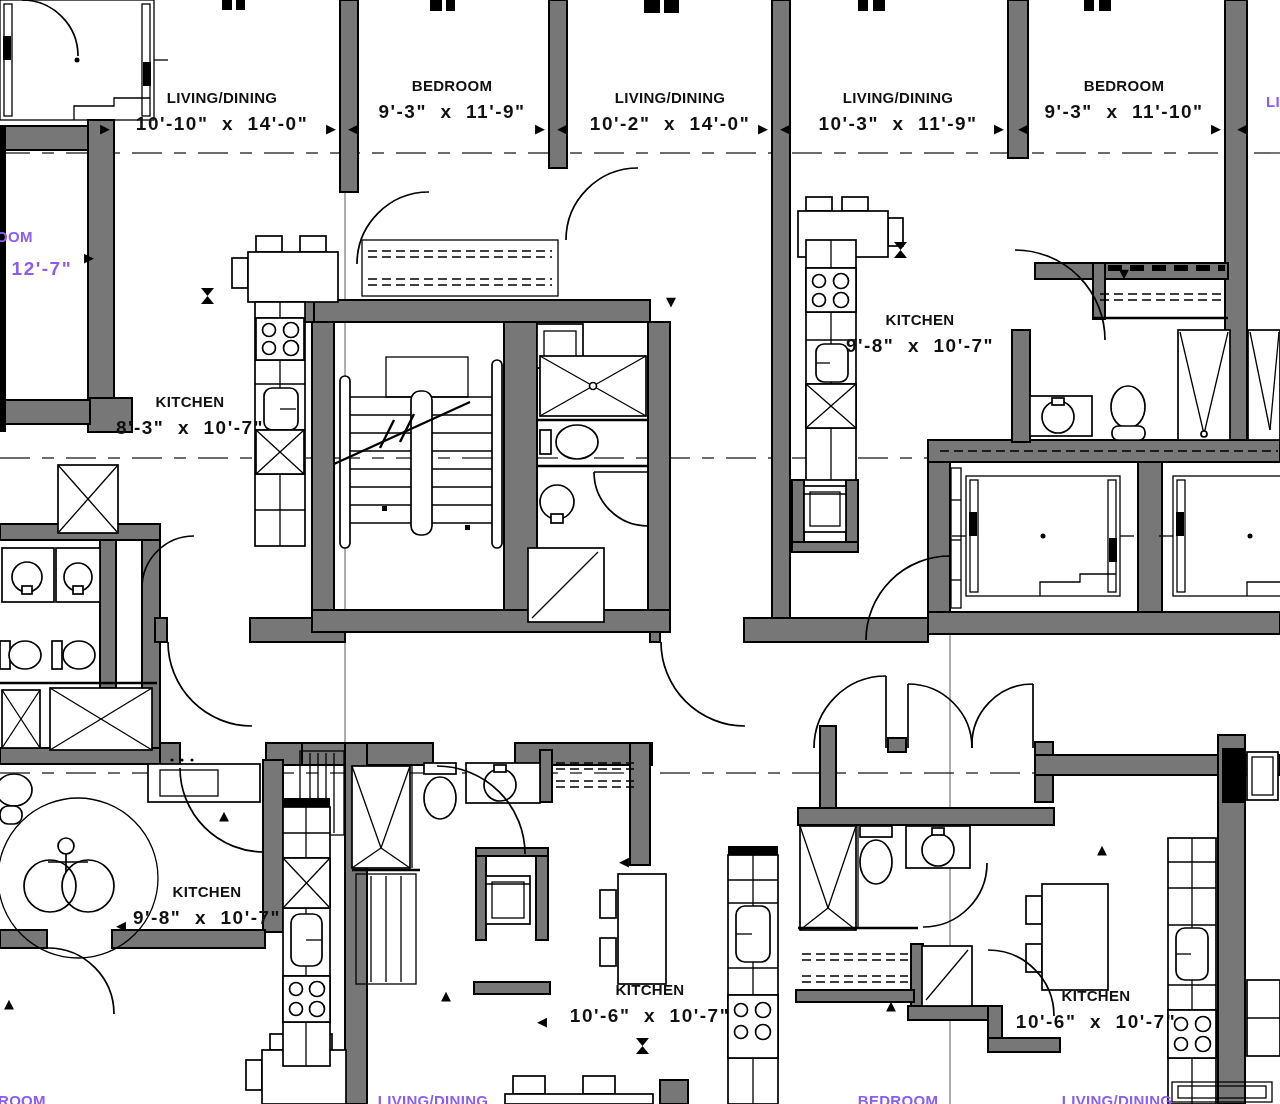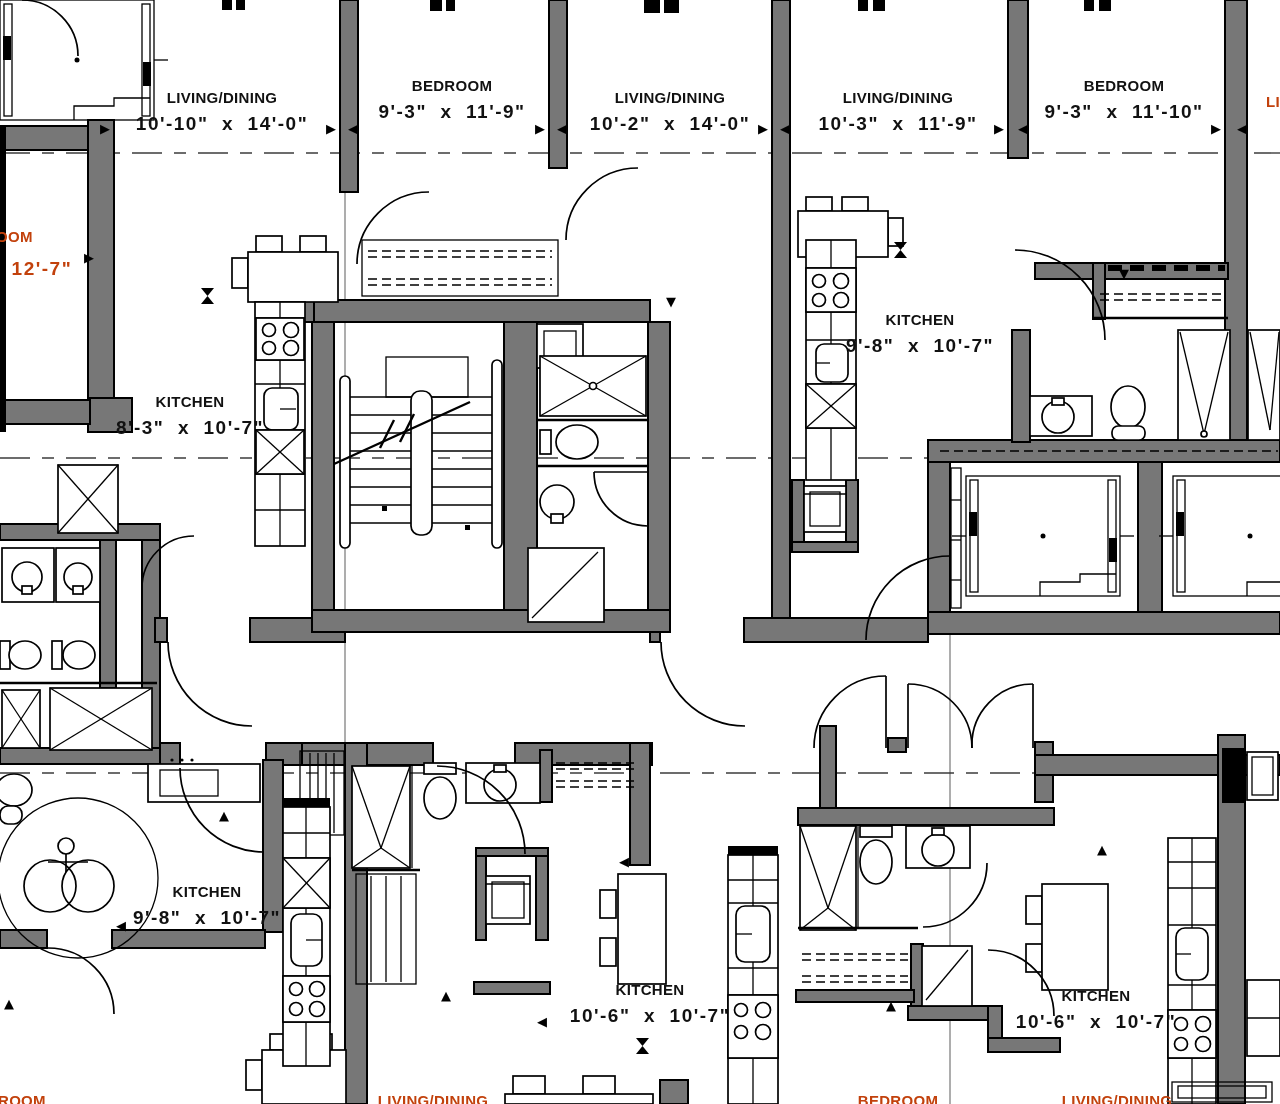--- a/index.html
+++ b/index.html
@@ -2,21 +2,21 @@
 <html><head>
 <meta charset="utf-8">
 <style>
   html,body{margin:0;padding:0;background:#fff;}
   .stage{position:relative;width:1280px;height:1104px;background:#fff;overflow:hidden;
          font-family:"Liberation Sans",sans-serif;}
   .stage svg{position:absolute;left:0;top:0;}
   .rl{position:absolute;transform:translateX(-50%);text-align:center;z-index:3;color:#111;}
   .rn{font-weight:bold;font-size:15px;letter-spacing:.3px;white-space:pre;line-height:16px;}
   .rd{font-weight:bold;font-size:19px;letter-spacing:1.5px;white-space:pre;margin-top:8px;line-height:20px;}
-  .pl{position:absolute;z-index:3;color:#c2410c;font-weight:bold;white-space:pre;}
+  .pl{position:absolute;z-index:3;color:#8b5cf6;font-weight:bold;white-space:pre;}
   .pl15{font-size:15px;letter-spacing:.3px;}
   .pl19{font-size:19px;letter-spacing:1.5px;}
   .plc{transform:translateX(-50%);}
   
   .w{fill:#777;stroke:#000;stroke-width:2;}
   .k{fill:#000;stroke:none;}
   .f{fill:#fff;stroke:#000;stroke-width:1.7;}
   .n{fill:none;stroke:#000;stroke-width:1.7;}
   .t{fill:none;stroke:#000;stroke-width:1.3;}
   .t2{fill:none;stroke:#000;stroke-width:2.4;}

